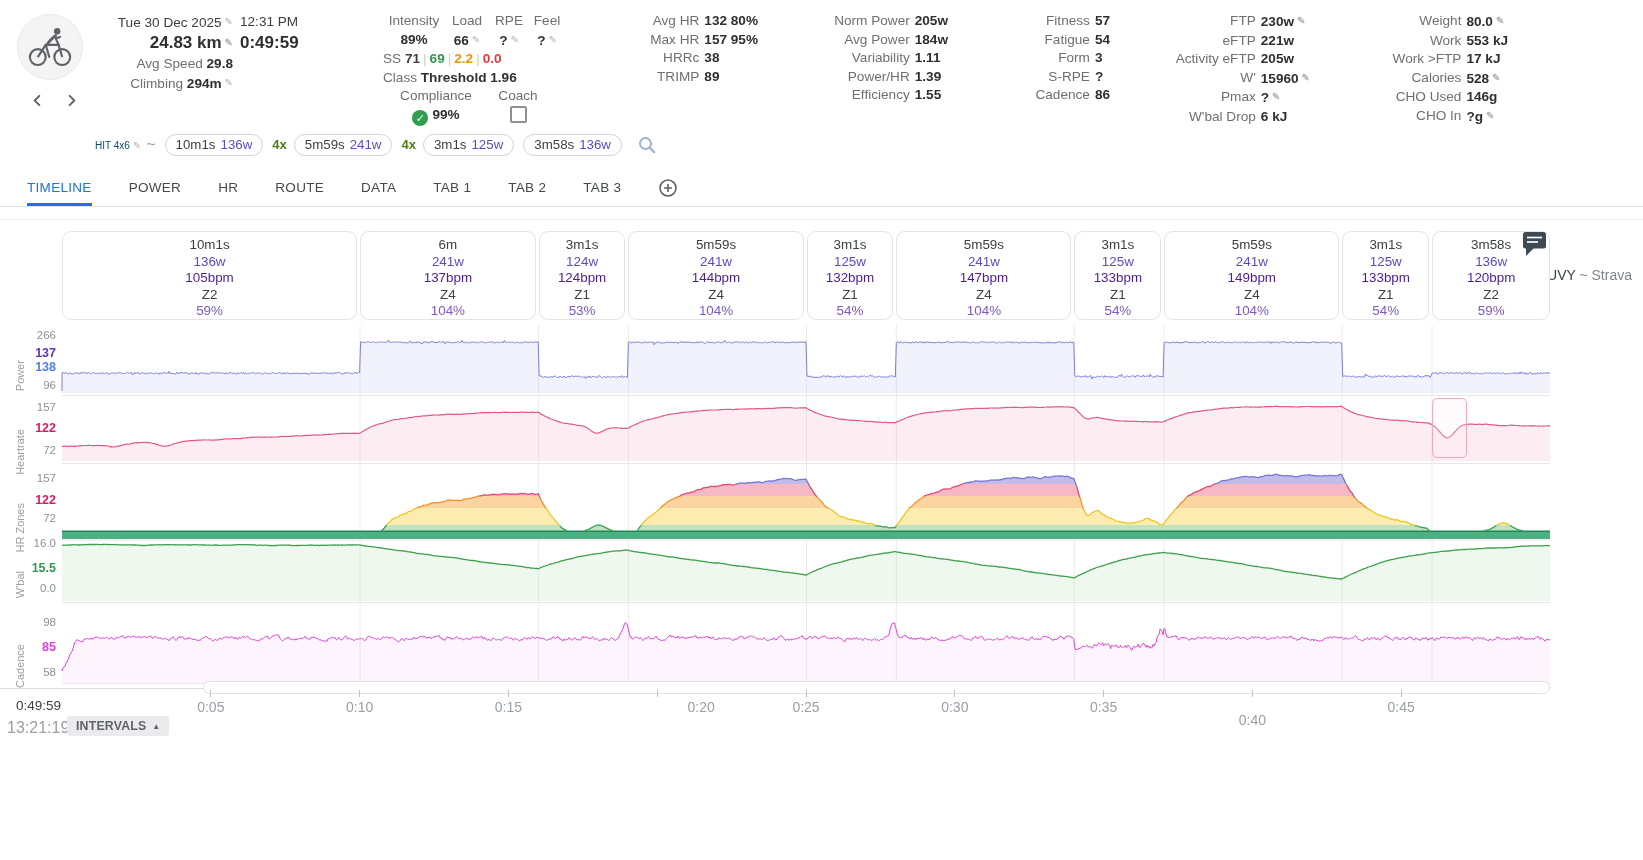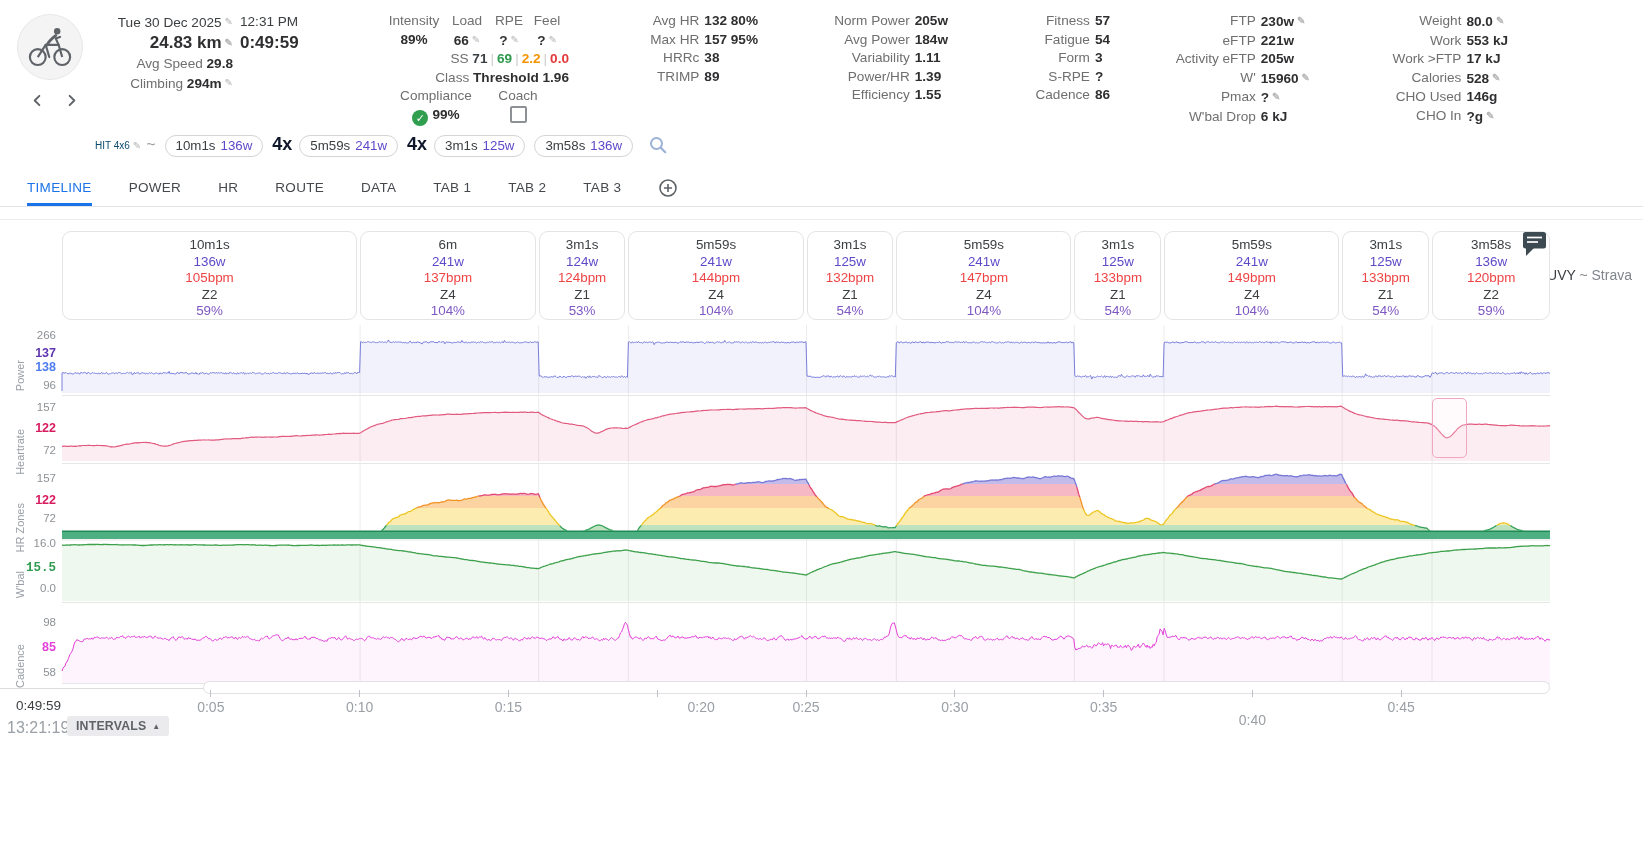--- a/index.html
+++ b/index.html
@@ -25,54 +25,54 @@
   .statgrid{display:grid;grid-template-columns:1fr auto;column-gap:5px;line-height:18.5px}
   .hl{color:#6f6f6f;text-align:right}
   .hv{font-weight:700;color:#2f2f31}
   .lab{color:#6f6f6f}
   .bv{font-weight:700;color:#2f2f31}
   .c1row{display:grid;grid-template-columns:1fr 66px;column-gap:7px;line-height:19px}
   .c1row .lcell{text-align:right}
   .c1row.big{font-size:17px;font-weight:700;line-height:22px;color:#2f2f31}
   .edit{font-size:10px;color:#b6b6b8;margin-left:3px;vertical-align:2px;cursor:pointer}
   .mgrid{display:grid;grid-template-columns:62px 44px 40px 36px;text-align:center;line-height:18.5px}
-  .ssrow,.classrow{text-align:right;line-height:18.5px}
+  .ssrow,.classrow{text-align:left;line-height:18.5px}
   .sssep{color:#cccccc;margin:0 3px}
   .comp{display:grid;grid-template-columns:106px 58px;text-align:center;line-height:18.5px}
   .gcheck{display:inline-flex;width:16px;height:16px;border-radius:50%;background:#2f9e4f;color:#fff;
           font-size:11px;align-items:center;justify-content:center;margin-right:4px;vertical-align:-3px}
   .checkbox{width:13px;height:13px;border:2px solid #8d9195;border-radius:2px;display:inline-block;cursor:pointer}
 
   
   #chiprow{position:absolute;left:0;top:130px;width:100%;height:30px;z-index:2;display:flex;align-items:center;
            padding-left:95px;box-sizing:border-box}
   #act-title{font-size:10px;color:#0c4a6e;cursor:pointer}
   .tilde{color:#9aa0a6;margin:0 9px 0 5px}
   .chip{display:inline-flex;gap:5px;align-items:center;border:1px solid #d4d4d7;border-radius:13px;
         padding:2px 10px;font-size:13.3px;margin-right:9px;background:#fff;cursor:pointer;line-height:16px}
   .chip .cd{color:#3c4043}.chip .cw{color:#5f49c8}
-  .cprefix{font-size:18px;color:#0f172a;margin-right:7px;font-weight:600}
+  .cprefix{font-size:13px;color:#4d7c0f;margin-right:7px;font-weight:600}
   #searchicon{margin-left:6px;cursor:pointer}
   #sources{position:absolute;right:11px;top:137px;font-size:14px;z-index:2}
   .src-muted{color:#80868b}.src-strong{color:#3c4043}
 
   
   #tabs{position:absolute;left:0;top:170px;width:100%;height:37px;border-bottom:1px solid #e4e4e6;
         display:flex;align-items:stretch;gap:37px;padding-left:27px;box-sizing:border-box;z-index:2;background:#fff}
   .tab{font-size:13.5px;font-weight:500;letter-spacing:.3px;color:#45484c;display:flex;align-items:center;
        cursor:pointer;border-bottom:3px solid transparent;padding-top:2px}
   .tab.active{color:#1a73e8;border-bottom-color:#1a73e8}
   #addtab{display:flex;align-items:center;cursor:pointer}
 
   
   #cards{position:absolute;left:62px;top:231px;width:1488px;height:89px;display:flex;gap:3px;z-index:2}
   .card{border:1px solid #e4e4e6;border-radius:9px;box-sizing:border-box;text-align:center;font-size:13.4px;
         line-height:16.6px;padding-top:5px;overflow:hidden;background:#fff;cursor:pointer;flex:none}
   .cl-dur,.cl-z{color:#3c4043}
-  .cl-w{color:#5f49c8}.cl-bpm{color:#ef4444}.cl-pct{color:#7e57c2}
+  .cl-w{color:#5f49c8}.cl-bpm{color:#4c1d95}.cl-pct{color:#7e57c2}
 
   
   .tlabel{position:absolute;left:8px;writing-mode:vertical-rl;transform:rotate(180deg) translateX(-50%);
           font-size:11px;color:#9aa0a6;z-index:2}
   .tick{position:absolute;left:0;width:56px;text-align:right;font-size:11.5px;color:#8d9195;
         transform:translateY(-50%);z-index:2}
   .tick.bold{font-weight:700;font-size:12.5px}
   .timelabel{position:absolute;font-size:14px;color:#9aa0a6;transform:translateX(-50%);top:699px;z-index:3}
   .timetick{position:absolute;width:1px;height:7px;background:#bdc1c6;top:690px;z-index:3}
 
@@ -388,21 +388,21 @@
       <div class="tlabel" style="top: 429px;">Heartrate</div>
       <div class="tick" style="top: 407px;">157</div>
       <div class="tick bold" style="top: 428px; color: rgb(216, 27, 96);">122</div>
       <div class="tick" style="top: 450px;">72</div>
       <div class="tlabel" style="top: 502.5px;">HR Zones</div>
       <div class="tick" style="top: 478px;">157</div>
       <div class="tick bold" style="top: 500px; color: rgb(216, 27, 96);">122</div>
       <div class="tick" style="top: 518px;">72</div>
       <div class="tlabel" style="top: 571px;">W'bal</div>
       <div class="tick" style="top: 543px;">16.0</div>
-      <div class="tick bold" style="top: 568px; color: rgb(46, 155, 79); font-family: Liberation Mono, monospace;">15.5</div>
+      <div class="tick bold" style="top: 568px; color: rgb(46, 155, 79);">15.5</div>
       <div class="tick" style="top: 588px;">0.0</div>
       <div class="tlabel" style="top: 643.5px;">Cadence</div>
       <div class="tick" style="top: 622px;">98</div>
       <div class="tick bold" style="top: 647px; color: rgb(227, 63, 217);">85</div>
       <div class="tick" style="top: 672px;">58</div>
       <div class="timetick" style="left: 210.3px;"></div>
       <div class="timelabel" style="left: 210.8px;">0:05</div>
       <div class="timetick" style="left: 359.1px;"></div>
       <div class="timelabel" style="left: 359.6px;">0:10</div>
       <div class="timetick" style="left: 507.9px;"></div>

